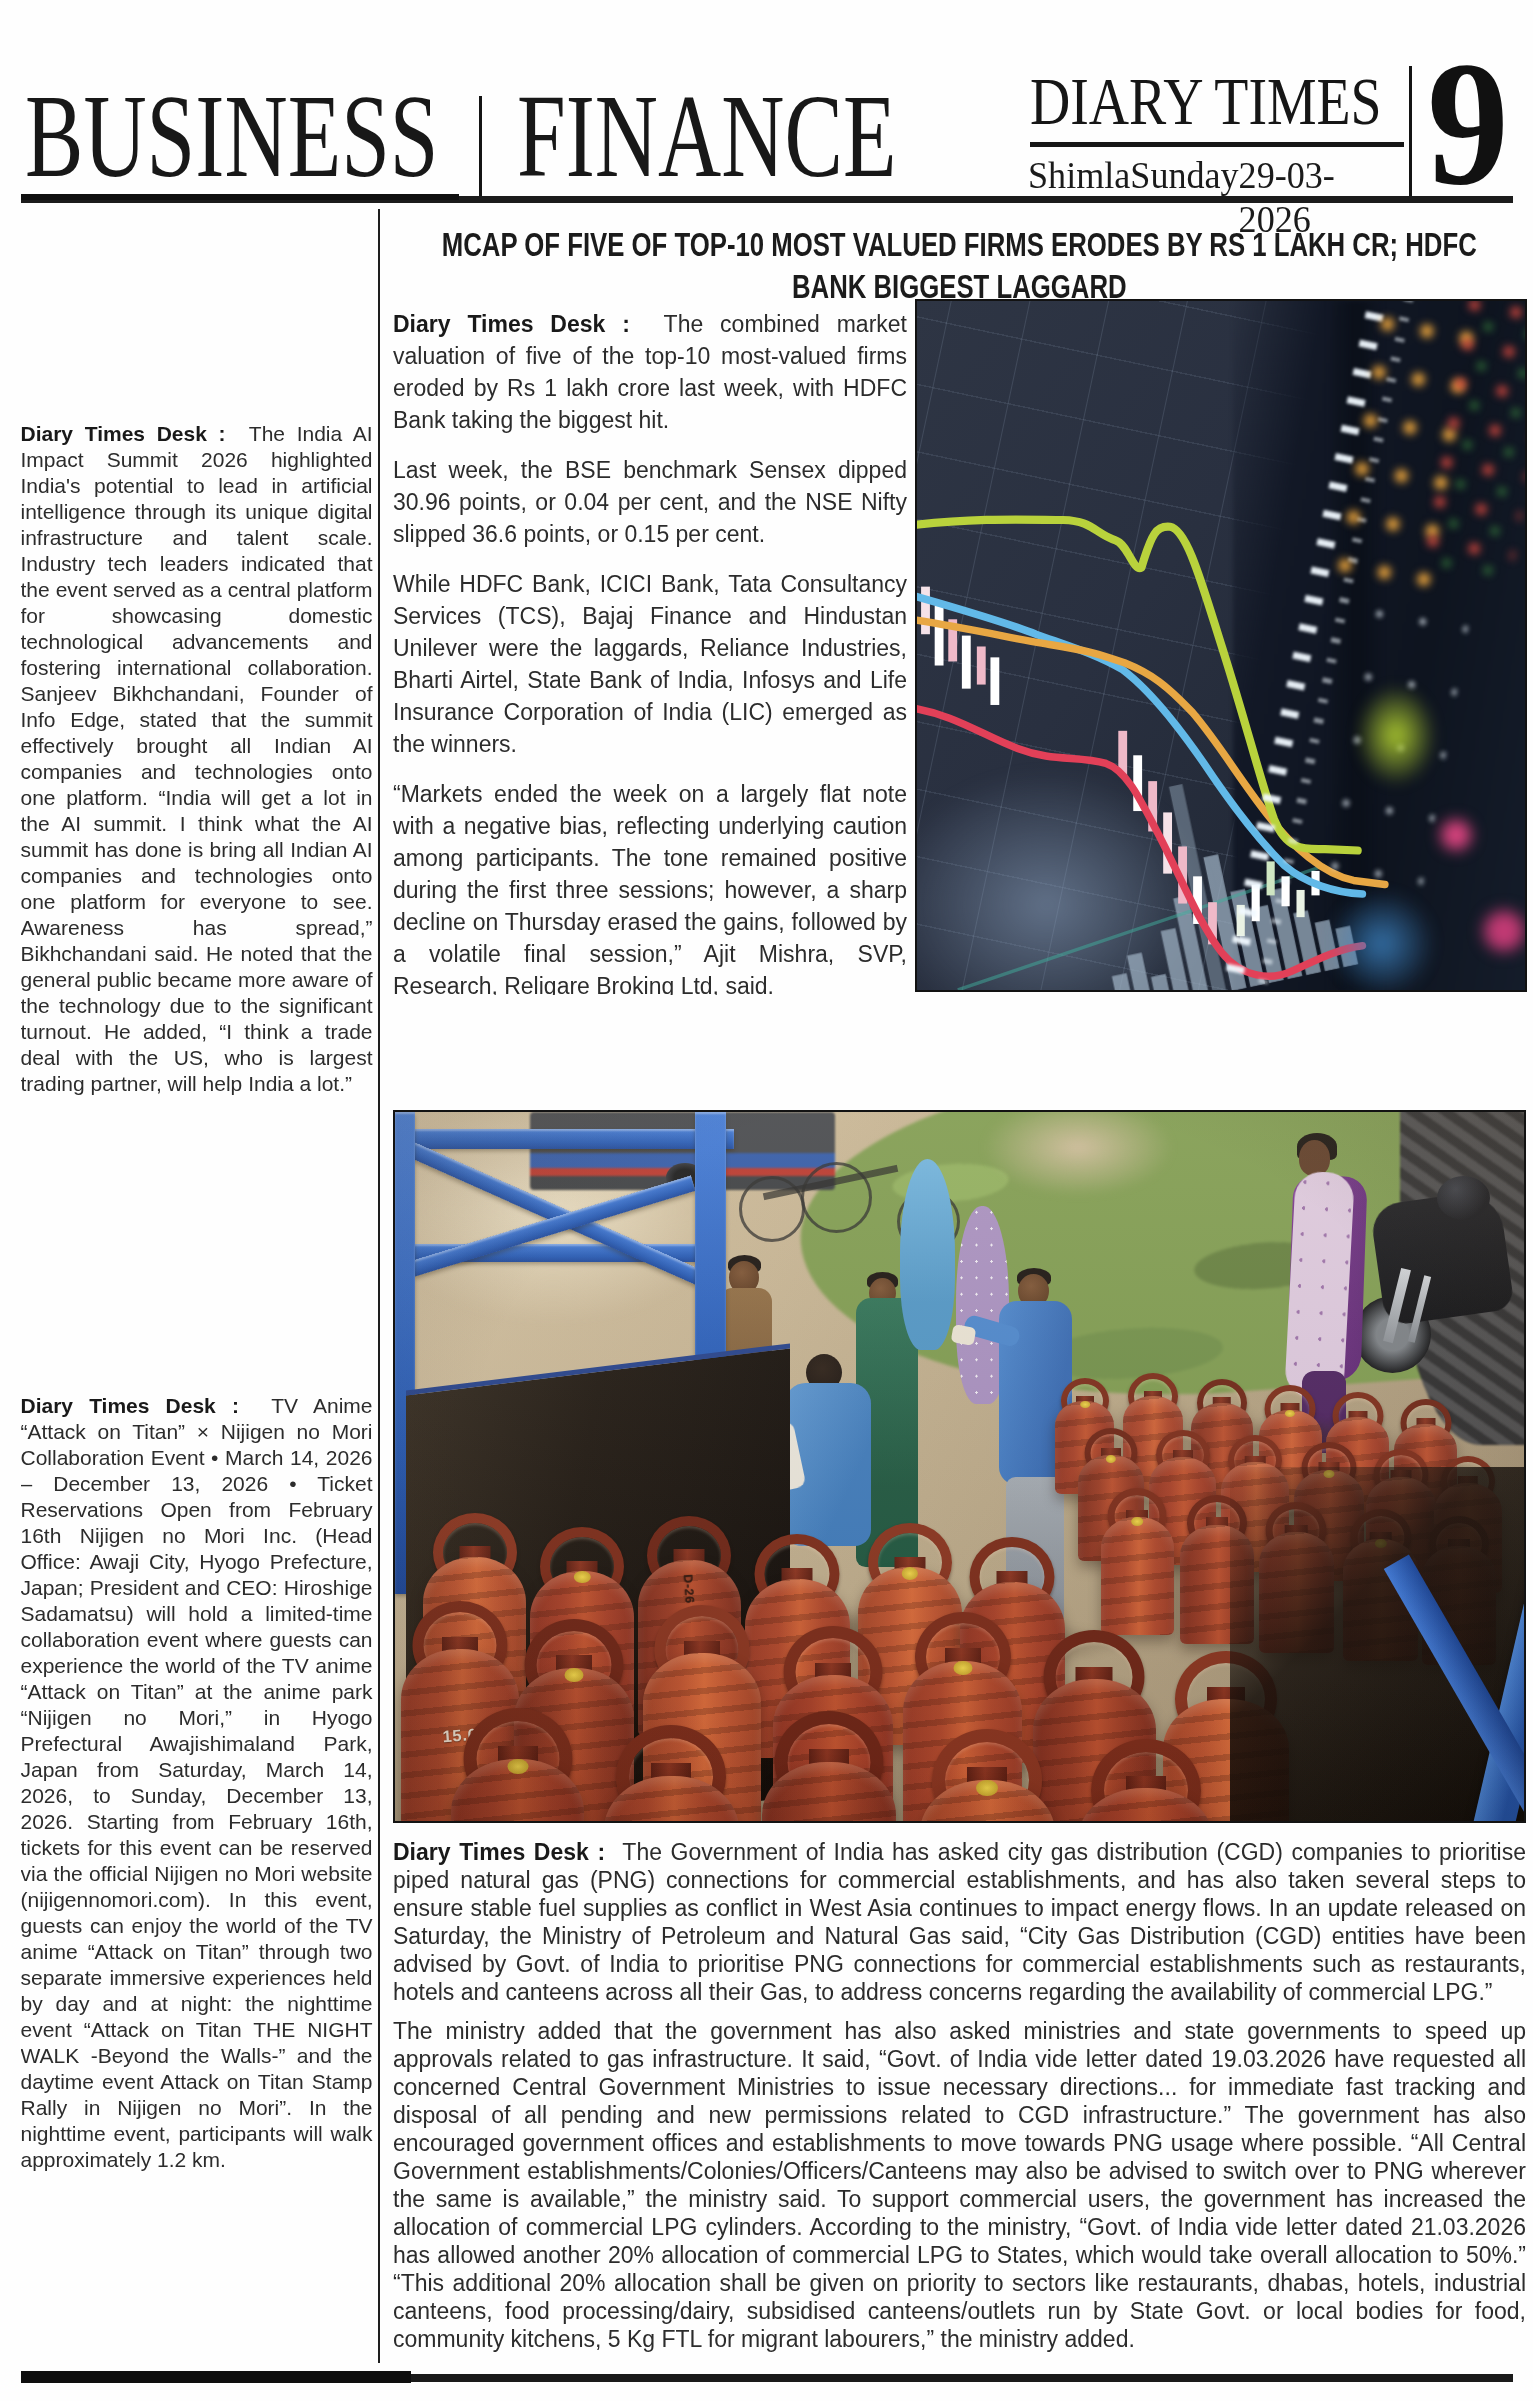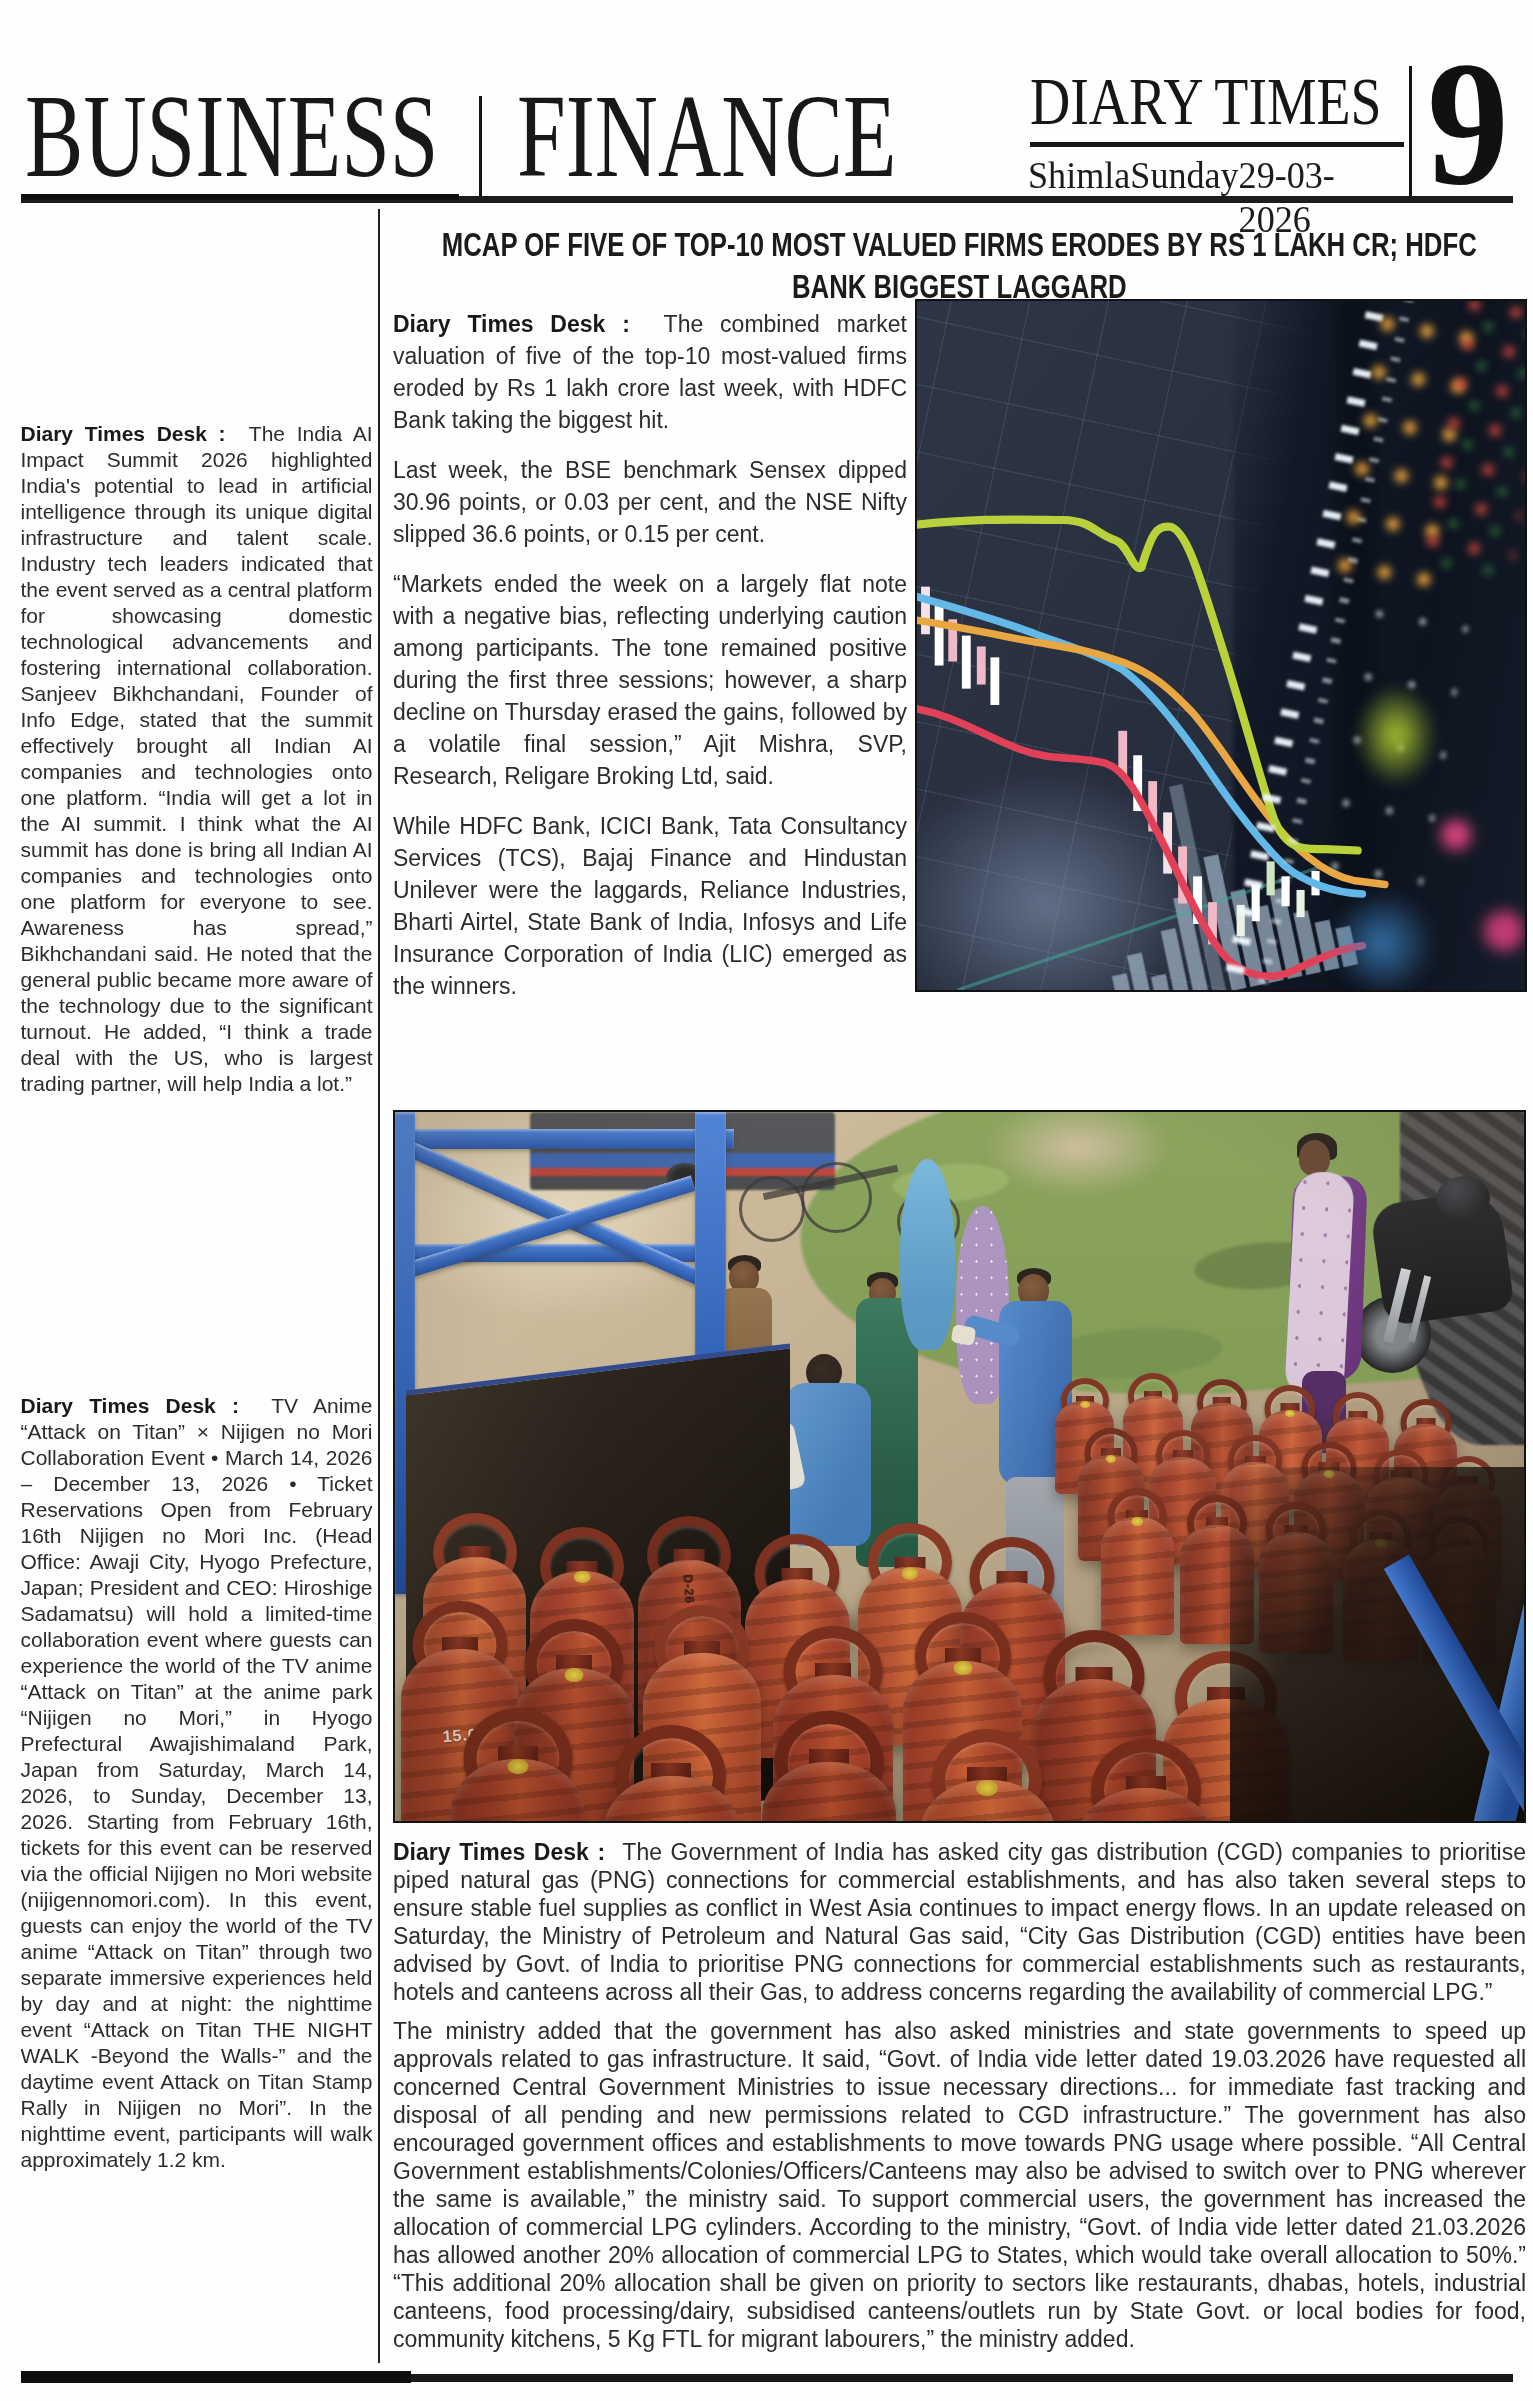--- a/index.html
+++ b/index.html
@@ -153,23 +153,23 @@
   </div>
 
   <div class="bod" id="b-anime" data-name="article-body-anime">
     <b data-name="byline">Diary Times Desk :</b>&nbsp;&nbsp;<span>TV Anime “Attack on Titan” × Nijigen no Mori Collaboration Event • March 14, 2026 – December 13, 2026 • Ticket Reservations Open from February 16th Nijigen no Mori Inc. (Head Office: Awaji City, Hyogo Prefecture, Japan; President and CEO: Hiroshige Sadamatsu) will hold a limited-time collaboration event where guests can experience the world of the TV anime “Attack on Titan” at the anime park “Nijigen no Mori,” in Hyogo Prefectural Awajishimaland Park, Japan from Saturday, March 14, 2026, to Sunday, December 13, 2026. Starting from February 16th, tickets for this event can be reserved via the official Nijigen no Mori website (nijigennomori.com). In this event, guests can enjoy the world of the TV anime “Attack on Titan” through two separate immersive experiences held by day and at night: the nighttime event “Attack on Titan THE NIGHT WALK -Beyond the Walls-” and the daytime event Attack on Titan Stamp Rally in Nijigen no Mori”. In the nighttime event, participants will walk approximately 1.2 km.</span>
   </div>
 
   <div class="hl" id="hl-mcap" data-name="headline-mcap"><span class="cx">MCAP OF FIVE OF TOP-10 MOST VALUED FIRMS ERODES BY RS 1 LAKH CR; HDFC
 BANK BIGGEST LAGGARD</span></div>
   <div class="bod" id="b-mcap" data-name="article-body-mcap">
     <p data-name="paragraph"><b data-name="byline">Diary Times Desk :</b>&nbsp;&nbsp;<span>The combined market valuation of five of the top-10 most-valued firms eroded by Rs 1 lakh crore last week, with HDFC Bank taking the biggest hit.</span></p>
-    <p data-name="paragraph">Last week, the BSE benchmark Sensex dipped 30.96 points, or 0.03 per cent, and the NSE Nifty slipped 36.6 points, or 0.15 per cent.</p>
+    <p data-name="paragraph">Last week, the BSE benchmark Sensex dipped 30.96 points, or 0.04 per cent, and the NSE Nifty slipped 36.6 points, or 0.15 per cent.</p>
+    <p data-name="paragraph">While HDFC Bank, ICICI Bank, Tata Consultancy Services (TCS), Bajaj Finance and Hindustan Unilever were the laggards, Reliance Industries, Bharti Airtel, State Bank of India, Infosys and Life Insurance Corporation of India (LIC) emerged as the winners.</p>
     <p data-name="paragraph">“Markets ended the week on a largely flat note with a negative bias, reflecting underlying caution among participants. The tone remained positive during the first three sessions; however, a sharp decline on Thursday erased the gains, followed by a volatile final session,” Ajit Mishra, SVP, Research, Religare Broking Ltd, said.</p>
-    <p data-name="paragraph">While HDFC Bank, ICICI Bank, Tata Consultancy Services (TCS), Bajaj Finance and Hindustan Unilever were the laggards, Reliance Industries, Bharti Airtel, State Bank of India, Infosys and Life Insurance Corporation of India (LIC) emerged as the winners.</p>
 
   </div>
 
   <div id="stock" data-name="stock-market-photo">
     <div class="grid" data-name="chart-grid"></div>
     <div class="haze" data-name="chart-haze"></div>
     <div class="boardbg" data-name="ticker-board-background"></div>
     <div class="bezel" data-name="screen-bezel"></div>
     <svg data-name="stock-chart-graphic" viewBox="0 0 894 1013" preserveAspectRatio="none">
       <g transform="rotate(-12 470 1000)" fill="#9fb2c4" opacity="0.72">

